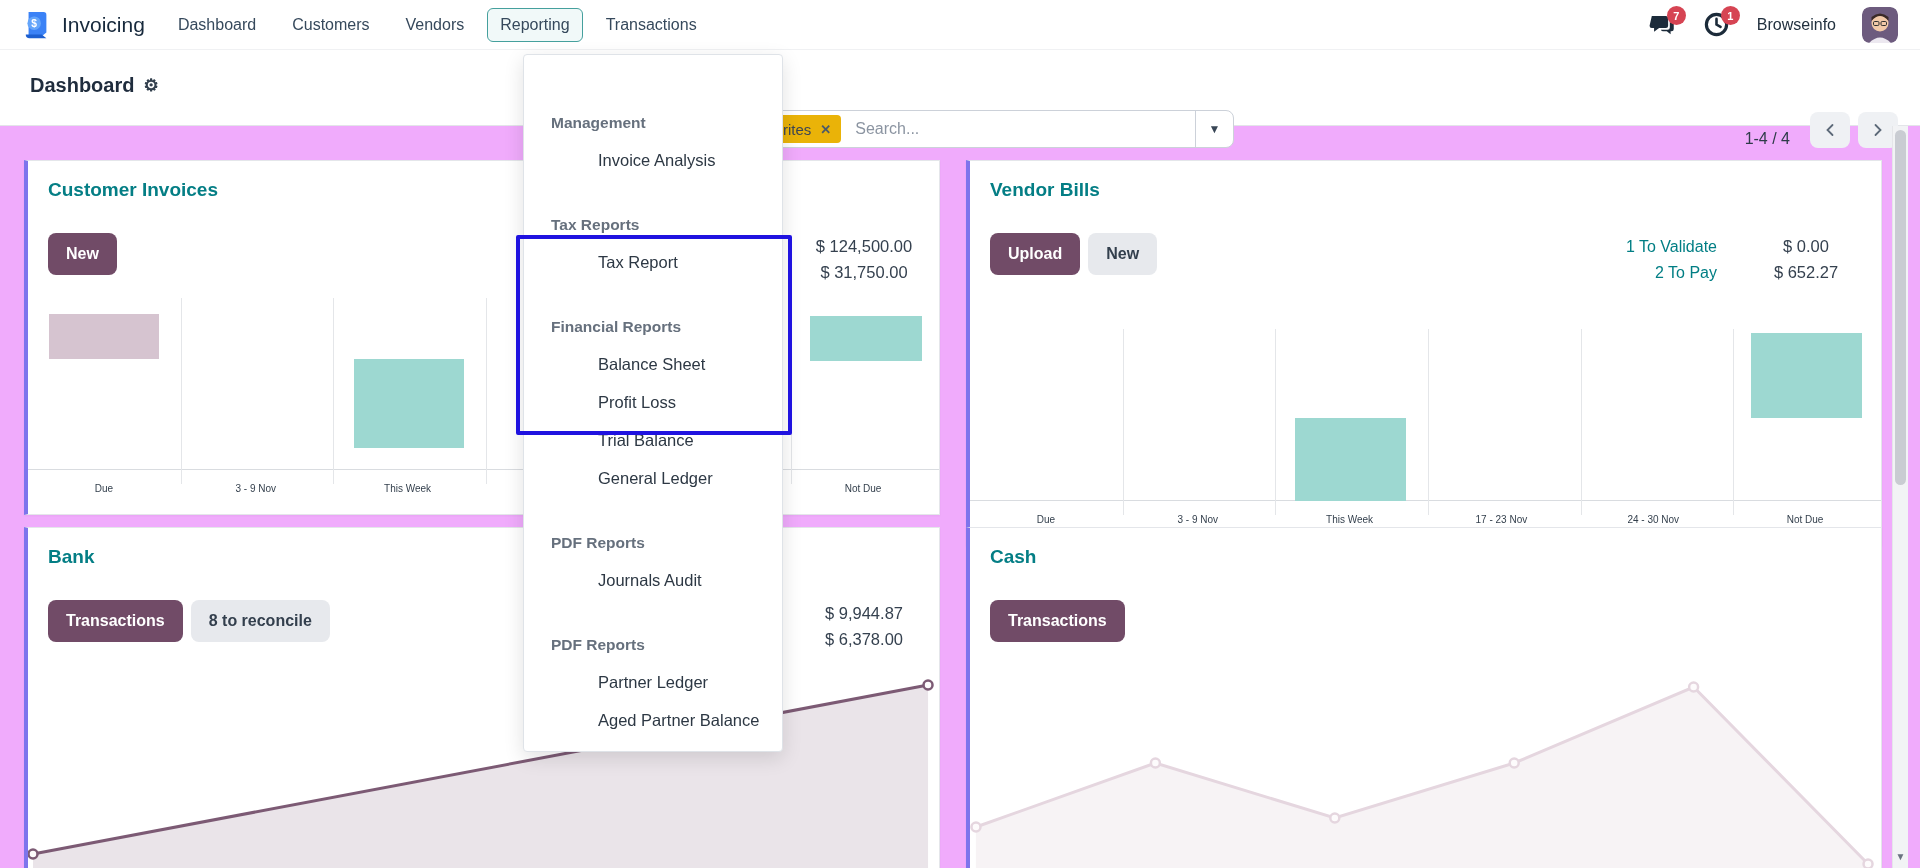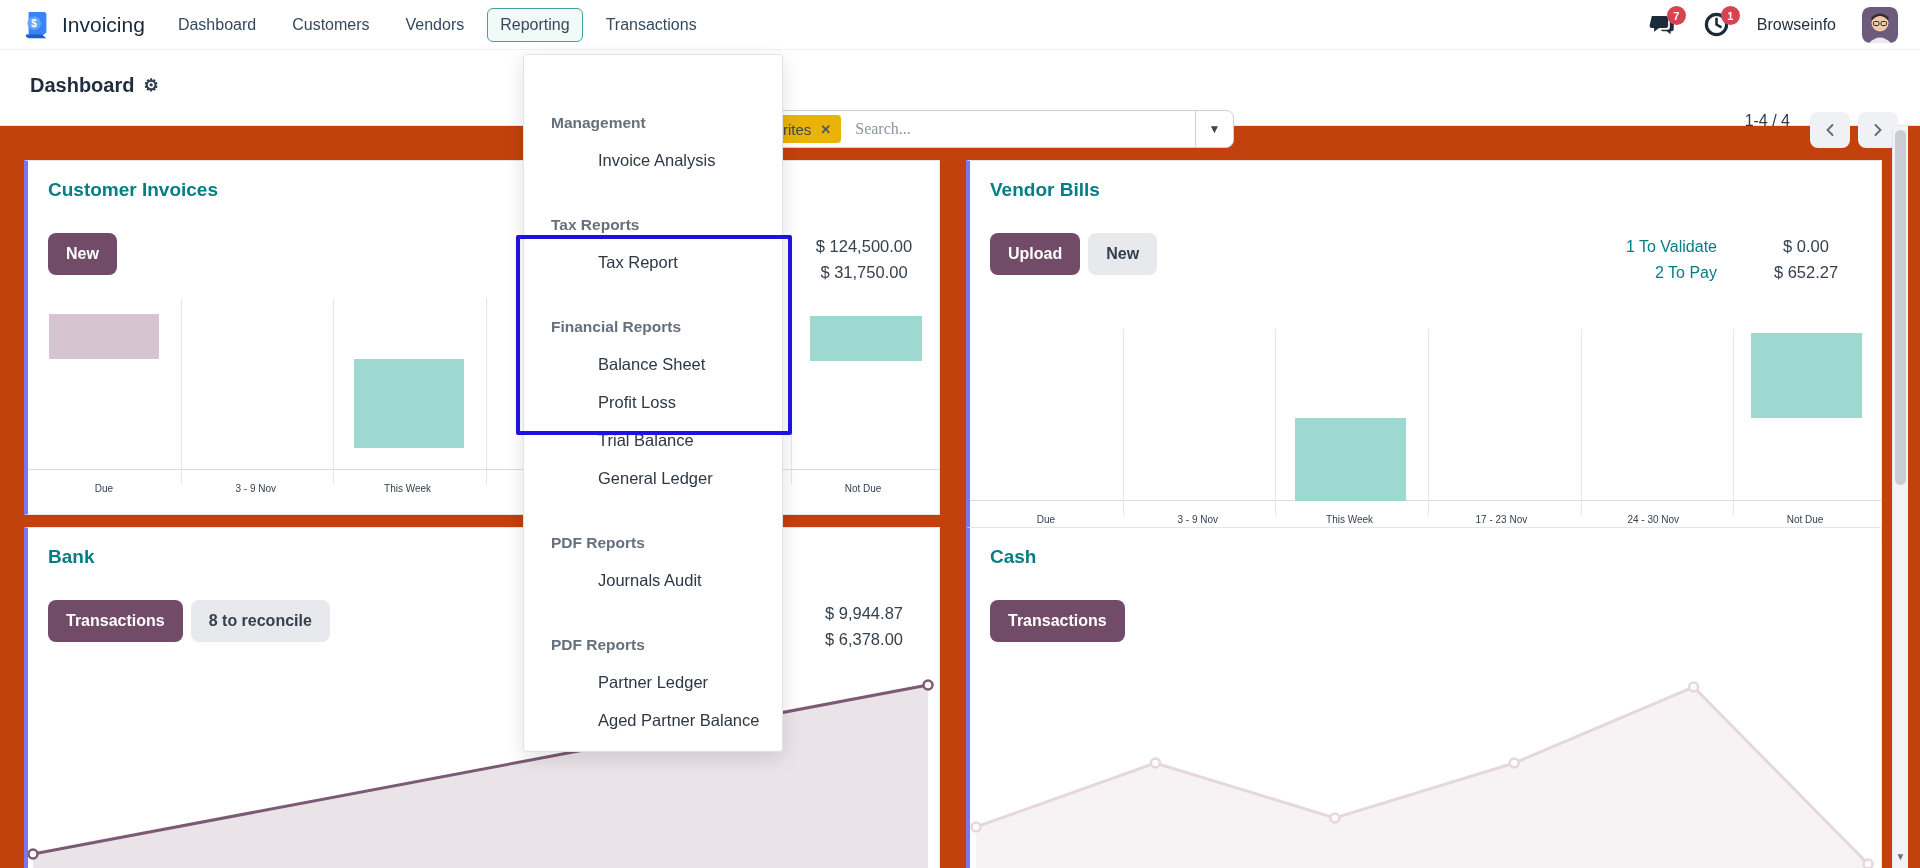--- a/index.html
+++ b/index.html
@@ -27,31 +27,31 @@
     border-bottom:1px solid #e3e5e9; z-index:5; }
   .cp-title { position:absolute; left:30px; top:24px; font-size:20px; font-weight:600; color:#1f2c3d;
     display:flex; align-items:center; gap:9px; }
   .gear { font-size:17px; color:#33404e; cursor:pointer; line-height:1; }
   .search-bar { position:absolute; left:630px; top:60px; width:604px; height:38px; background:#fff;
     border:1px solid #ccd1d9; border-radius:8px; display:flex; align-items:center; padding-left:142px; }
   .facet { display:flex; align-items:center; gap:9px; height:28px; padding:0 10px; background:#eab308;
     border-radius:4px; font-size:15px; color:#3c4654; flex:0 0 auto; }
   .facet-x { font-size:13px; color:#4c5a68; cursor:pointer; font-weight:bold; }
   .search-input { border:none; outline:none; flex:1; margin-left:14px; font-size:16px;
-    font-family:Liberation Serif, serif; color:#6d28d9; background:transparent; min-width:0; }
+    font-family:Liberation Sans, sans-serif; color:#6d28d9; background:transparent; min-width:0; }
   .search-input::placeholder { color:#8b94a1; }
   .search-caret { position:absolute; right:0; top:0; bottom:0; width:38px; border-left:1px solid #ccd1d9;
     display:flex; align-items:center; justify-content:center; color:#394656; font-size:12px; cursor:pointer; }
-  .pager { position:absolute; right:22px; top:62px; display:flex; align-items:flex-start; gap:8px; }
+  .pager { position:absolute; right:22px; top:62px; display:flex; align-items:flex-end; gap:8px; }
   .pager-text { font-size:16px; color:#2e3b49; margin-right:12px; }
   .pg-btn { width:40px; height:36px; border:none; border-radius:8px; background:#eff1f4;
     display:flex; align-items:center; justify-content:center; cursor:pointer; }
 
   
-  .main { position:absolute; top:126px; left:0; right:0; bottom:0; background:#c2410c; overflow:hidden;padding-left:19px; }
+  .main { position:absolute; top:126px; left:0; right:0; bottom:0; background:#f0abfc; overflow:hidden;padding-left:19px; }
   .card { position:absolute; background:#fff; border:1px solid #e4e6ea;
     border-left:4px solid #7e74ec; box-shadow:0 1px 2px rgba(0,0,0,.04); }
   .card-title { position:absolute; top:18px; left:20px; font-size:19px; font-weight:700; color:#047e85; }
   .btn-row { position:absolute; top:72px; left:20px; display:flex; gap:8px; }
   .btn { height:42px; padding:0 18px; border-radius:8px; font-size:16px; font-weight:600;
     border:none; cursor:pointer; font-family:inherit; }
   .btn.primary { background:#714b67; color:#fff; }
   .btn.secondary { background:#e7e9ed; color:#333f4d; }
   .kpis { position:absolute; top:76px; right:16px; }
   .kpi-row { display:flex; justify-content:flex-end; align-items:baseline; gap:30px; margin-bottom:7px; }

